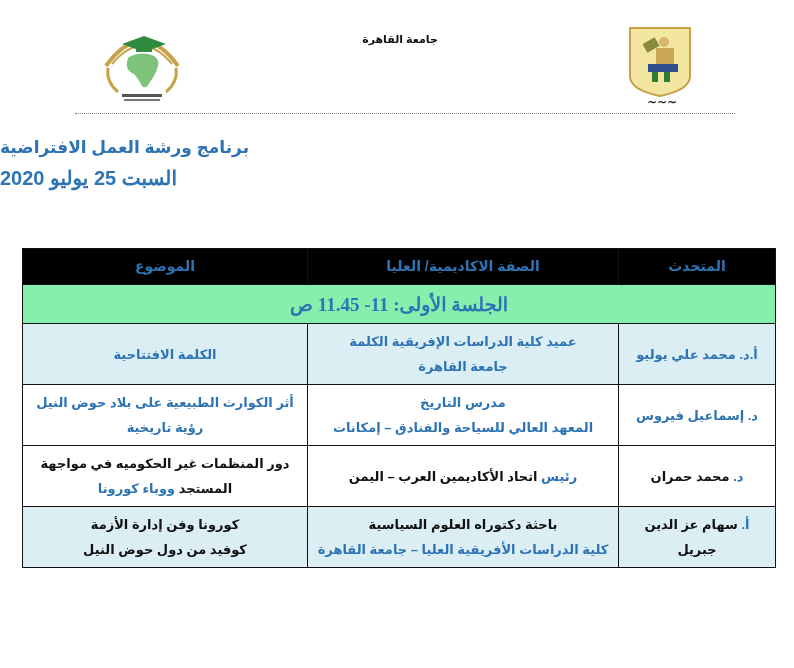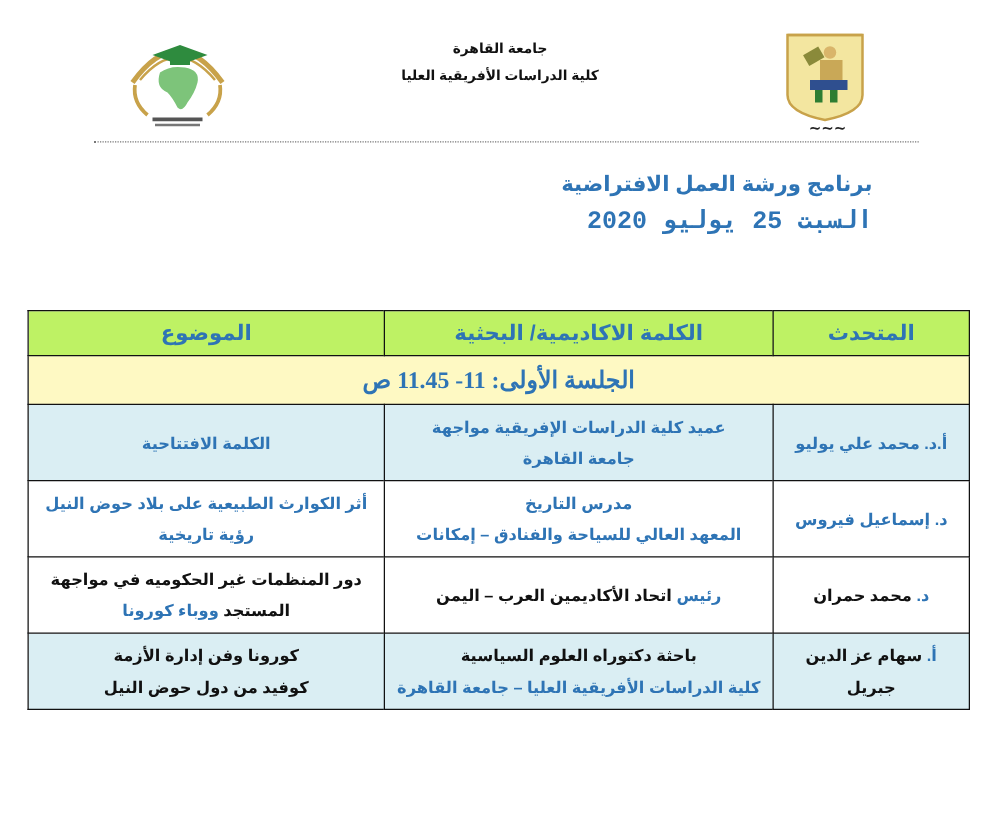--- a/index.html
+++ b/index.html
@@ -2,28 +2,28 @@
 <html><head>
 <meta charset="utf-8">
 <style>
   html, body { margin:0; padding:0; background:#ffffff; }
   body { width:794px; height:668px; position:relative; overflow:hidden; font-family:"Liberation Sans", "DejaVu Sans", sans-serif; }
   .header { position:absolute; left:0; top:0; width:794px; height:118px; }
   .uni-text { position:absolute; left:290px; top:28px; width:220px; text-align:center; direction:rtl; font-weight:bold; font-size:11px; color:#111; line-height:22px; }
   .logo-left { position:absolute; left:92px; top:24px; width:100px; height:80px; }
   .logo-right { position:absolute; left:622px; top:24px; width:80px; height:84px; }
   .divider { position:absolute; left:75px; top:113px; width:660px; border-top:1.5px dotted #777; }
-  .titles { position:absolute; left:0; top:134px; width:698px; text-align:right; direction:rtl; color:#2e74b5; font-weight:bold; }
+  .titles { position:absolute; left:0; top:134px; width:698px; text-align:left; direction:rtl; color:#2e74b5; font-weight:bold; }
   .t1 { font-size:17px; line-height:28px; }
   .t2 { font-size:22px; line-height:34px; margin-top:2px; }
-  .t3 { font-size:20px; line-height:32px; font-family:Liberation Mono, monospace; }
+  .t3 { font-size:20px; line-height:32px; font-family:Liberation Sans, sans-serif; }
   table.prog { position:absolute; left:22px; top:248px; width:753px; border-collapse:collapse; direction:rtl; table-layout:fixed; }
   table.prog td, table.prog th { border:1.3px solid #111; text-align:center; vertical-align:middle; font-weight:bold; font-size:13px; color:#2e74b5; line-height:25px; padding:0 6px; }
-  table.prog th { background:#bef264; height:35px; font-size:17px; }
-  .session td { background:#fef9c3; height:38px; font-size:19px !important; font-family:"Liberation Serif", serif; }
+  table.prog th { background:#000000; height:35px; font-size:14px; }
+  .session td { background:#86efac; height:38px; font-size:19px !important; font-family:"Liberation Serif", serif; }
   tr.blue td { background:#daeef3; }
   tr.white td { background:#ffffff; }
   .row td { height:60px; }
   .dark { color:#111; }
   .col-speaker { width:157px; }
   .col-role { width:311px; }
   .col-topic { width:285px; }
 </style>
 </head>
 <body>
@@ -37,21 +37,20 @@
       <rect x="44" y="22" width="16" height="6" fill="#2e8b3e"></rect>
       <path d="M36 34 Q44 28 56 30 Q68 32 66 42 Q64 50 58 58 Q54 66 50 62 Q46 54 42 50 Q32 46 36 34 Z" fill="#7dc47a"></path>
       <path d="M16 44 Q14 58 26 68" fill="none" stroke="#c8a24a" stroke-width="3"></path>
       <path d="M84 44 Q86 58 74 68" fill="none" stroke="#c8a24a" stroke-width="3"></path>
       <rect x="30" y="70" width="40" height="3" fill="#555"></rect>
       <rect x="32" y="75" width="36" height="2" fill="#777"></rect>
     </svg>
   </div>
   <div class="uni-text">
     <div>جامعة القاهرة</div>
-    <div>كلية الدراسات الأفريقية العليا</div>
   </div>
   <div class="logo-right">
     <svg width="80" height="84" viewBox="0 0 80 84">
       <path d="M8 4 H68 V52 Q68 66 38 72 Q8 66 8 52 Z" fill="#f3e6a0" stroke="#c8a24a" stroke-width="2"></path>
       <path d="M8 4 L68 4" stroke="#c8a24a" stroke-width="2"></path>
       <rect x="22" y="16" width="14" height="10" fill="#8a8a3a" transform="rotate(-30 29 21)"></rect>
       <circle cx="42" cy="18" r="5" fill="#d9b56a"></circle>
       <rect x="34" y="24" width="18" height="16" fill="#c9a857"></rect>
       <rect x="26" y="40" width="30" height="8" fill="#2f4f8f"></rect>
       <rect x="30" y="48" width="6" height="10" fill="#2e7d32"></rect>
@@ -69,30 +68,30 @@
 
 <table class="prog">
   <colgroup>
     <col class="col-speaker">
       <col class="col-role">
       <col class="col-topic">
   </colgroup>
   <tbody>
       <tr>
     <th>المتحدث</th>
-    <th>الكلمة الاكاديمية/ البحثية</th>
+    <th>الصفة الاكاديمية/ العليا</th>
     <th>الموضوع</th>
   </tr>
   <tr class="session">
     <td colspan="3">الجلسة الأولى: 11- 11.45 ص</td>
   </tr>
   <tr class="row blue">
     <td>أ.د. محمد علي يوليو</td>
     <td>
-      <div>عميد كلية الدراسات الإفريقية مواجهة</div>
+      <div>عميد كلية الدراسات الإفريقية الكلمة</div>
       <div>جامعة القاهرة</div>
     </td>
     <td>
       <div>الكلمة الافتتاحية</div>
     </td>
   </tr>
   <tr class="row white">
     <td>د. إسماعيل فيروس</td>
     <td>
       <div>مدرس التاريخ</div>

